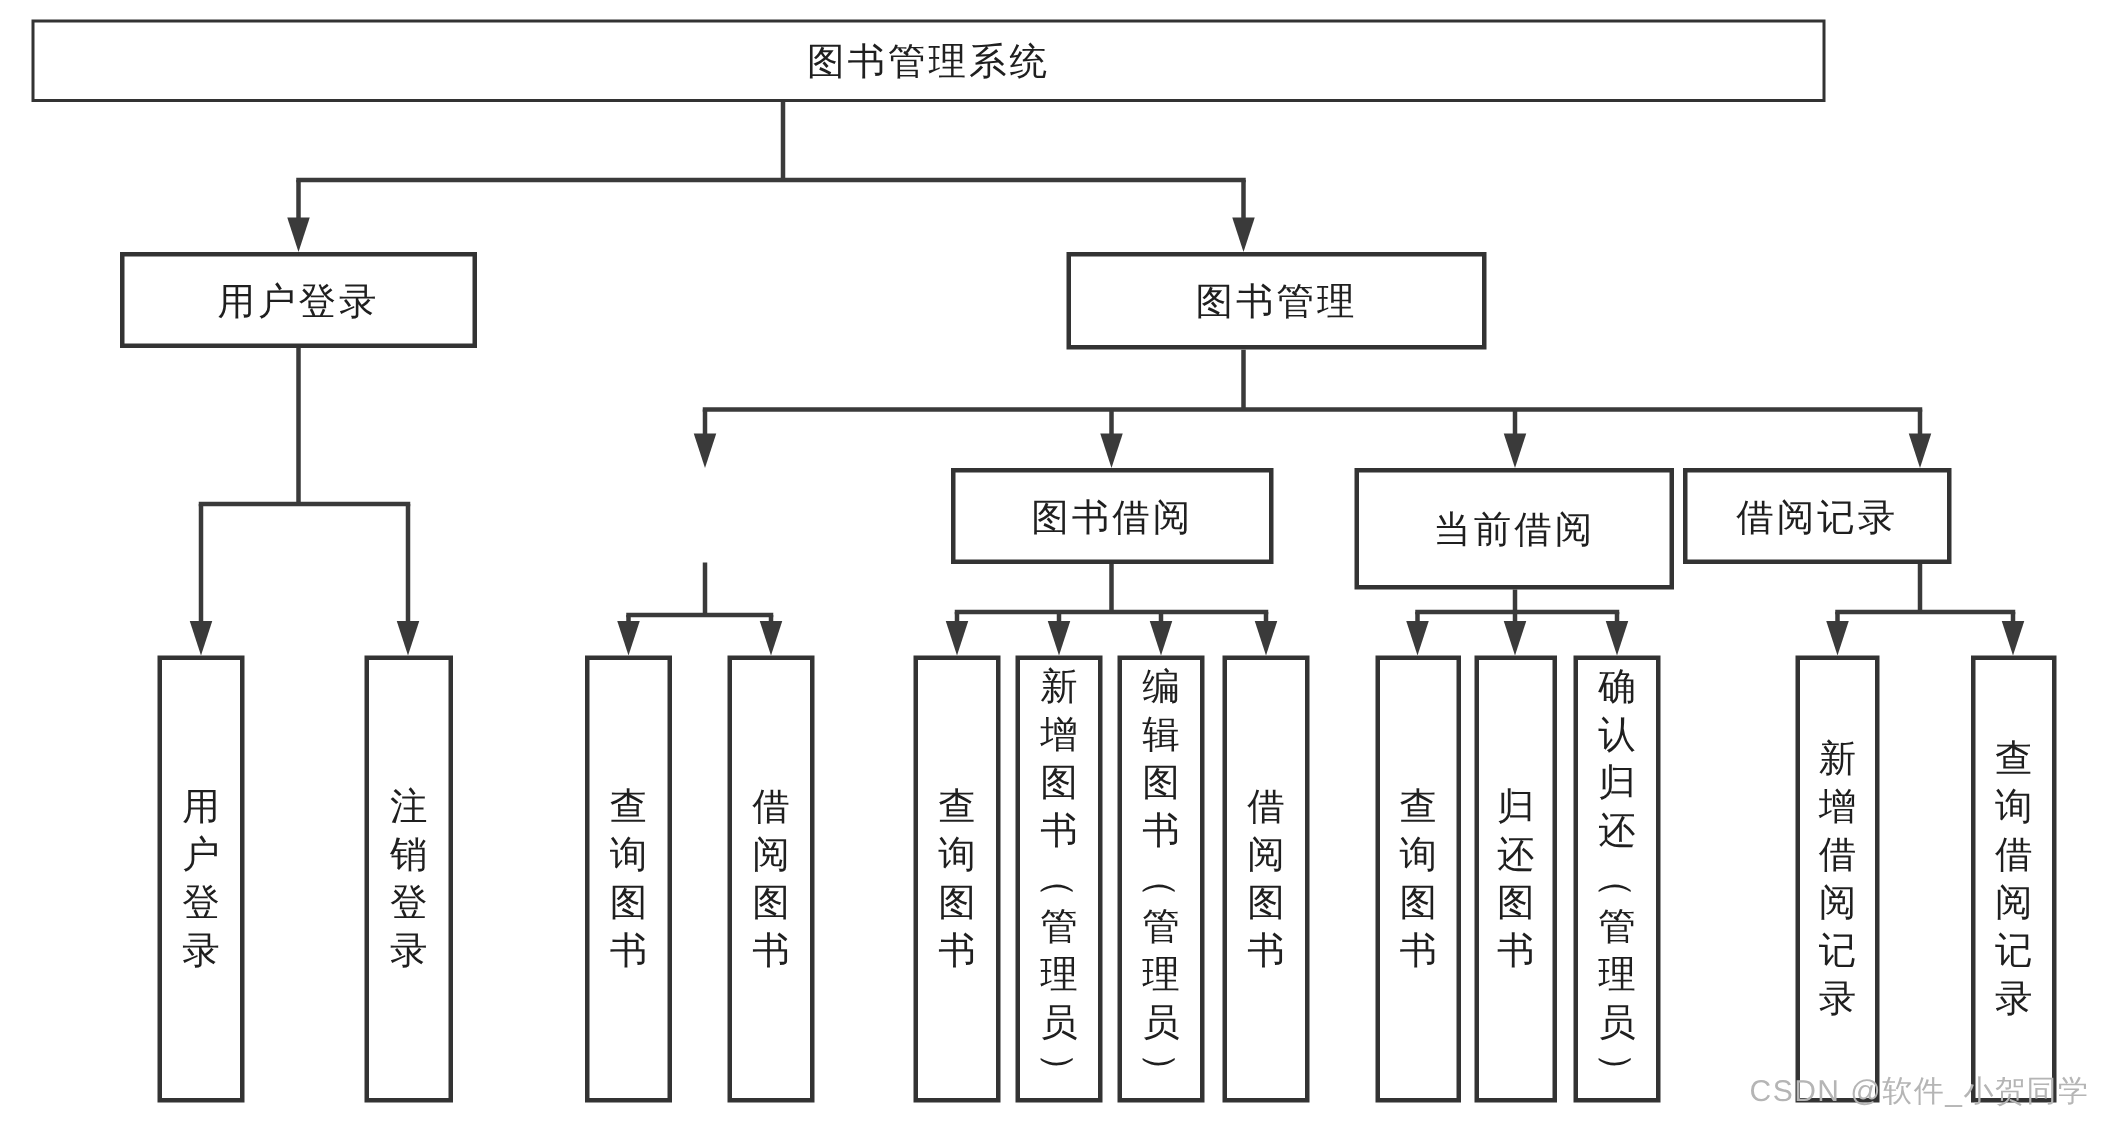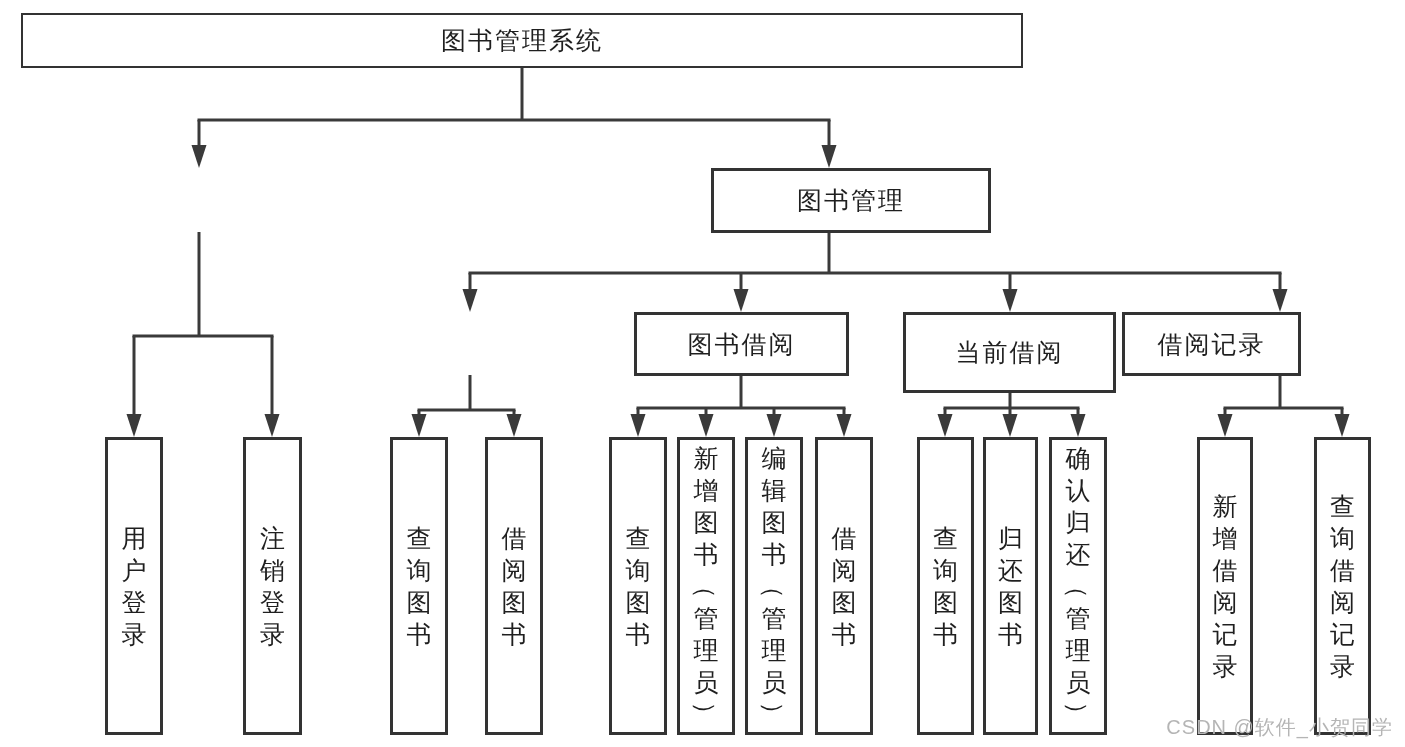--- a/index.html
+++ b/index.html
@@ -13,21 +13,21 @@
   }
   #stage{position:relative;width:1405px;height:747px;background:var(--bg);}
   #connectors{position:absolute;left:0;top:0;z-index:0;}
   .box{
     position:absolute;z-index:1;background:#fff;
     border:3px solid var(--border);box-sizing:border-box;
     display:flex;align-items:center;justify-content:center;
     color:var(--text);font-size:25px;font-weight:500;
     letter-spacing:2px;white-space:nowrap;
   }
-  #root-box{left:21px;top:13px;width:1002px;height:55px;border-width:2px;}
+  #root-box{left:21px;top:13px;width:1196px;height:55px;border-width:2px;}
   #bx-user-login{left:80px;top:168px;width:238px;height:64px;}
   #bx-book-mgmt{left:711px;top:168px;width:280px;height:65px;}
   #bx-new-book{left:363px;top:312px;width:215px;height:64px;}
   #bx-book-borrow{left:634px;top:312px;width:215px;height:64px;justify-content:center;}
   #bx-current-borrow{left:903px;top:312px;width:213px;height:81px;}
   #bx-borrow-record{left:1122px;top:312px;width:179px;height:64px;font-family:Liberation Serif, serif;}
   .leaf{
     position:absolute;z-index:1;top:437px;height:298px;background:#fff;
     border:3px solid var(--border);box-sizing:border-box;
     display:flex;align-items:center;justify-content:center;
@@ -111,20 +111,23 @@
       <line x1="1225" y1="408" x2="1225" y2="419" stroke="#3a3a3a" stroke-width="3"></line>
       <polygon points="1225,437 1217.5,414 1232.5,414" fill="#3a3a3a"></polygon>
       <line x1="1342" y1="408" x2="1342" y2="419" stroke="#3a3a3a" stroke-width="3"></line>
       <polygon points="1342,437 1334.5,414 1349.5,414" fill="#3a3a3a"></polygon>
     </svg>
 
   <div class="box" id="root-box">
     <span>图书管理系统</span>
   </div>
 
+  <div class="box" id="bx-user-login">
+    <span>用户登录</span>
+  </div>
   <div class="box" id="bx-book-mgmt">
     <span>图书管理</span>
   </div>
 
   <div class="box" id="bx-book-borrow">
     <span>图书借阅</span>
   </div>
   <div class="box" id="bx-current-borrow">
     <span>当前借阅</span>
   </div>

